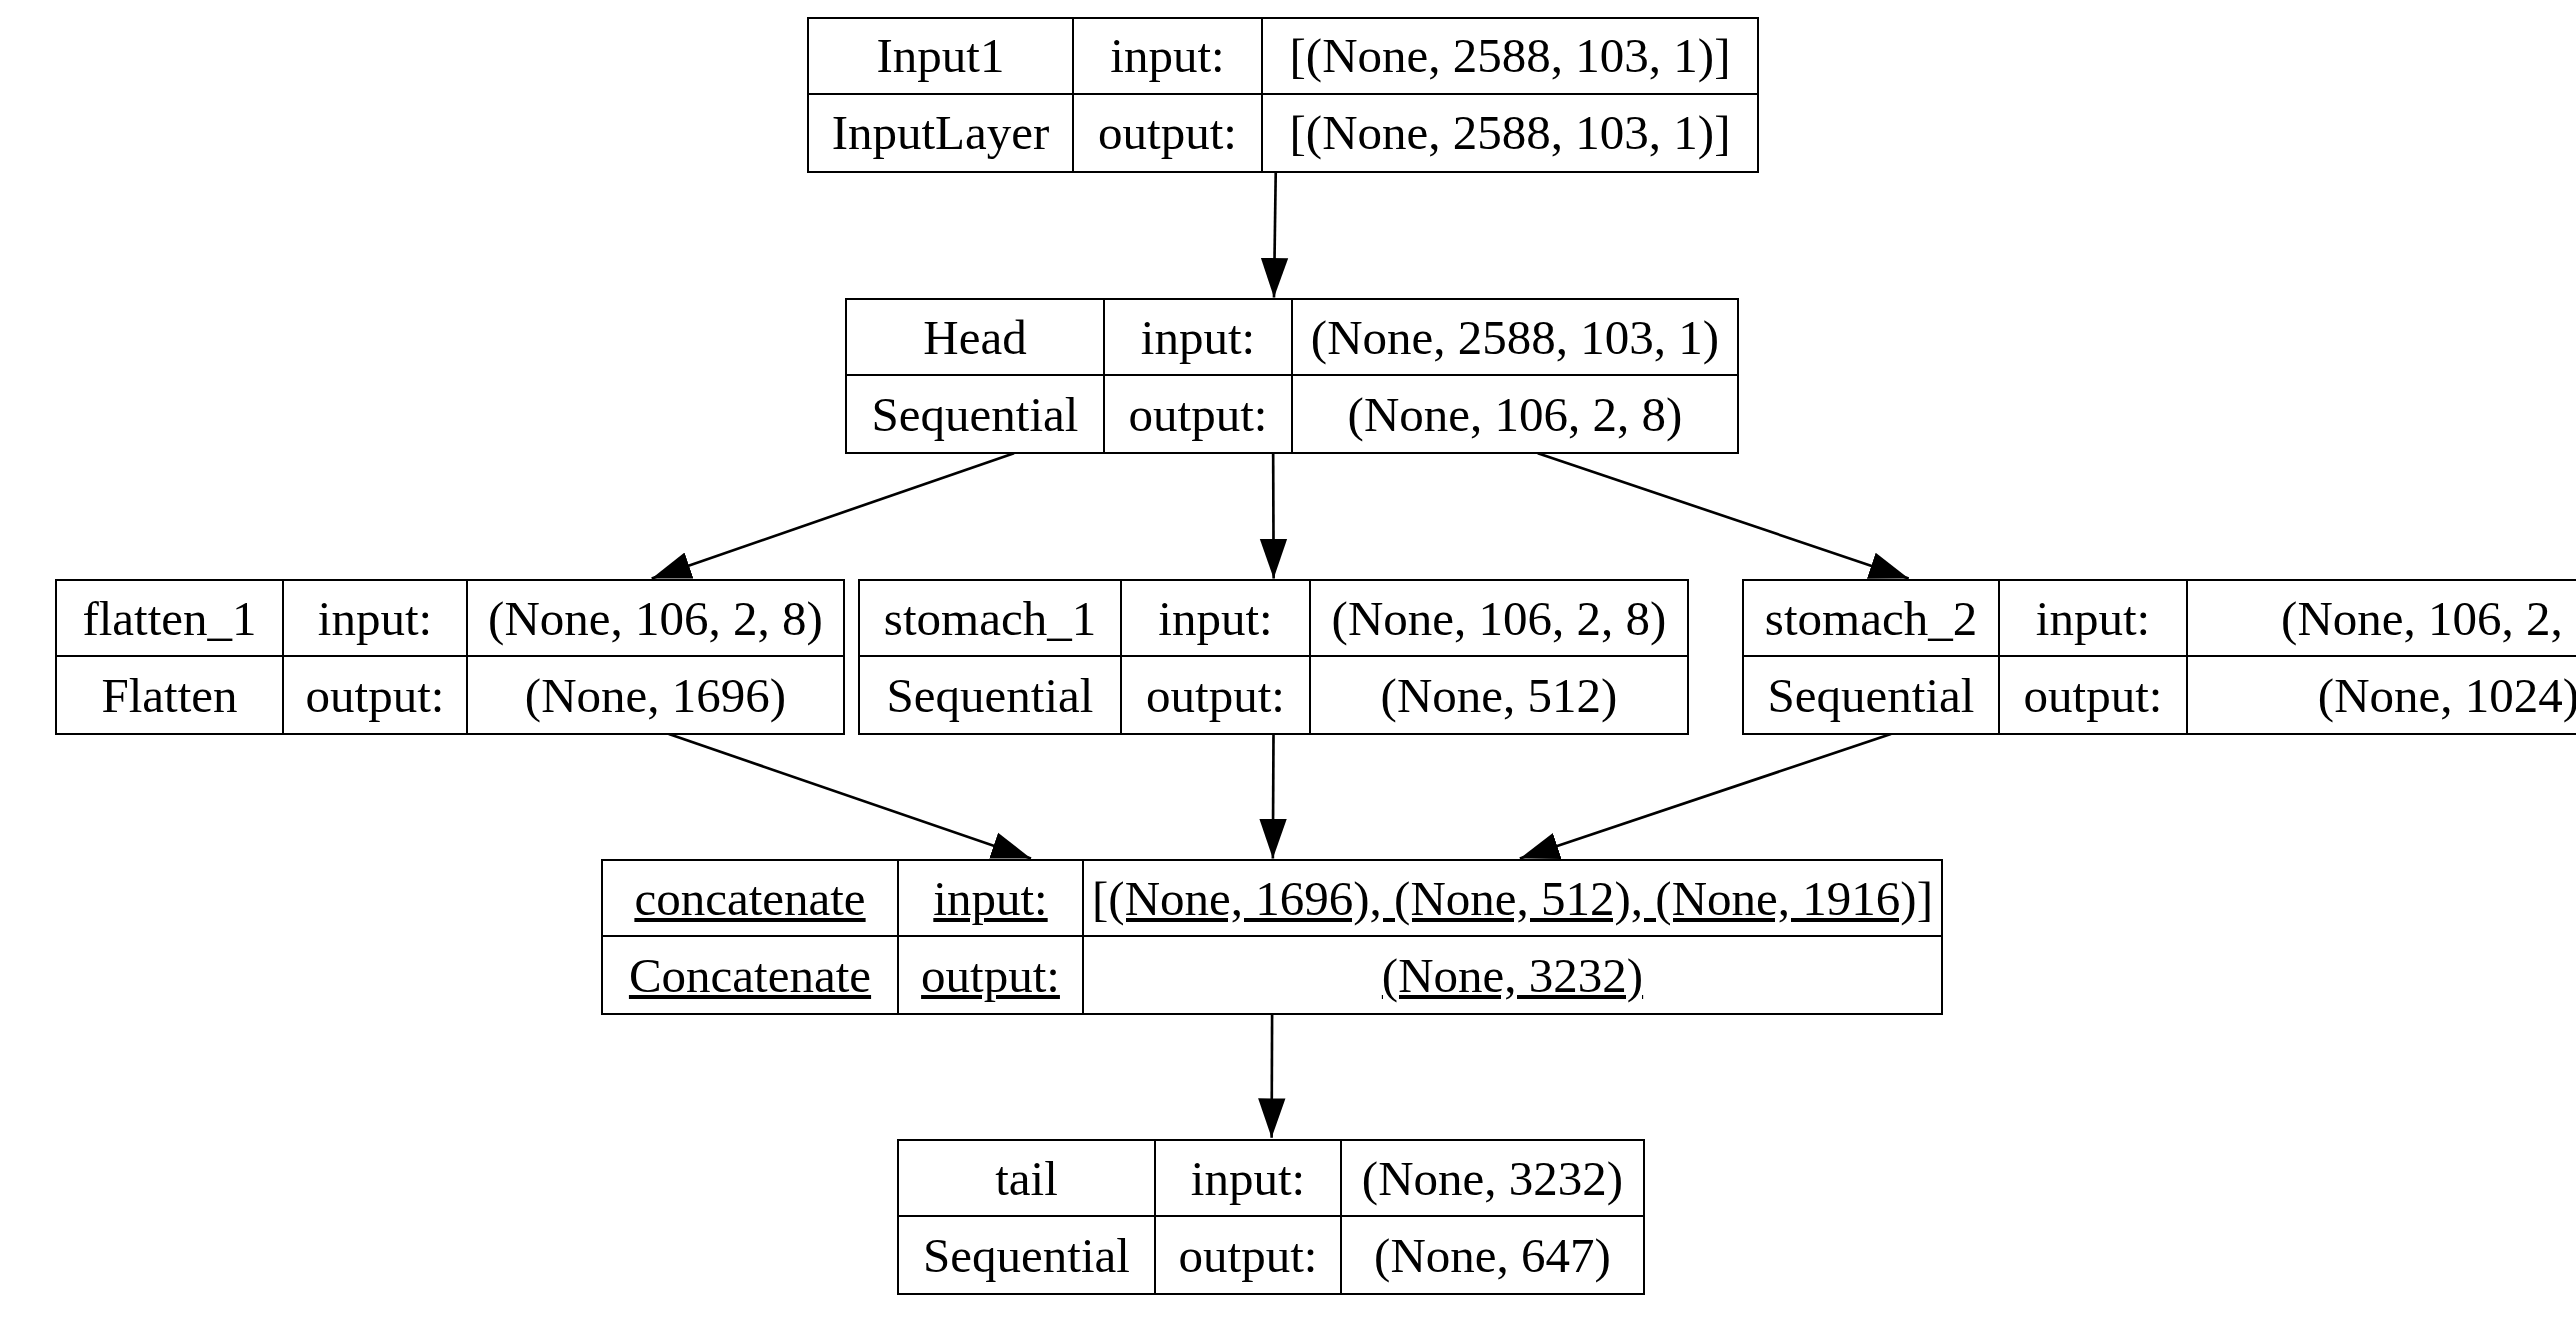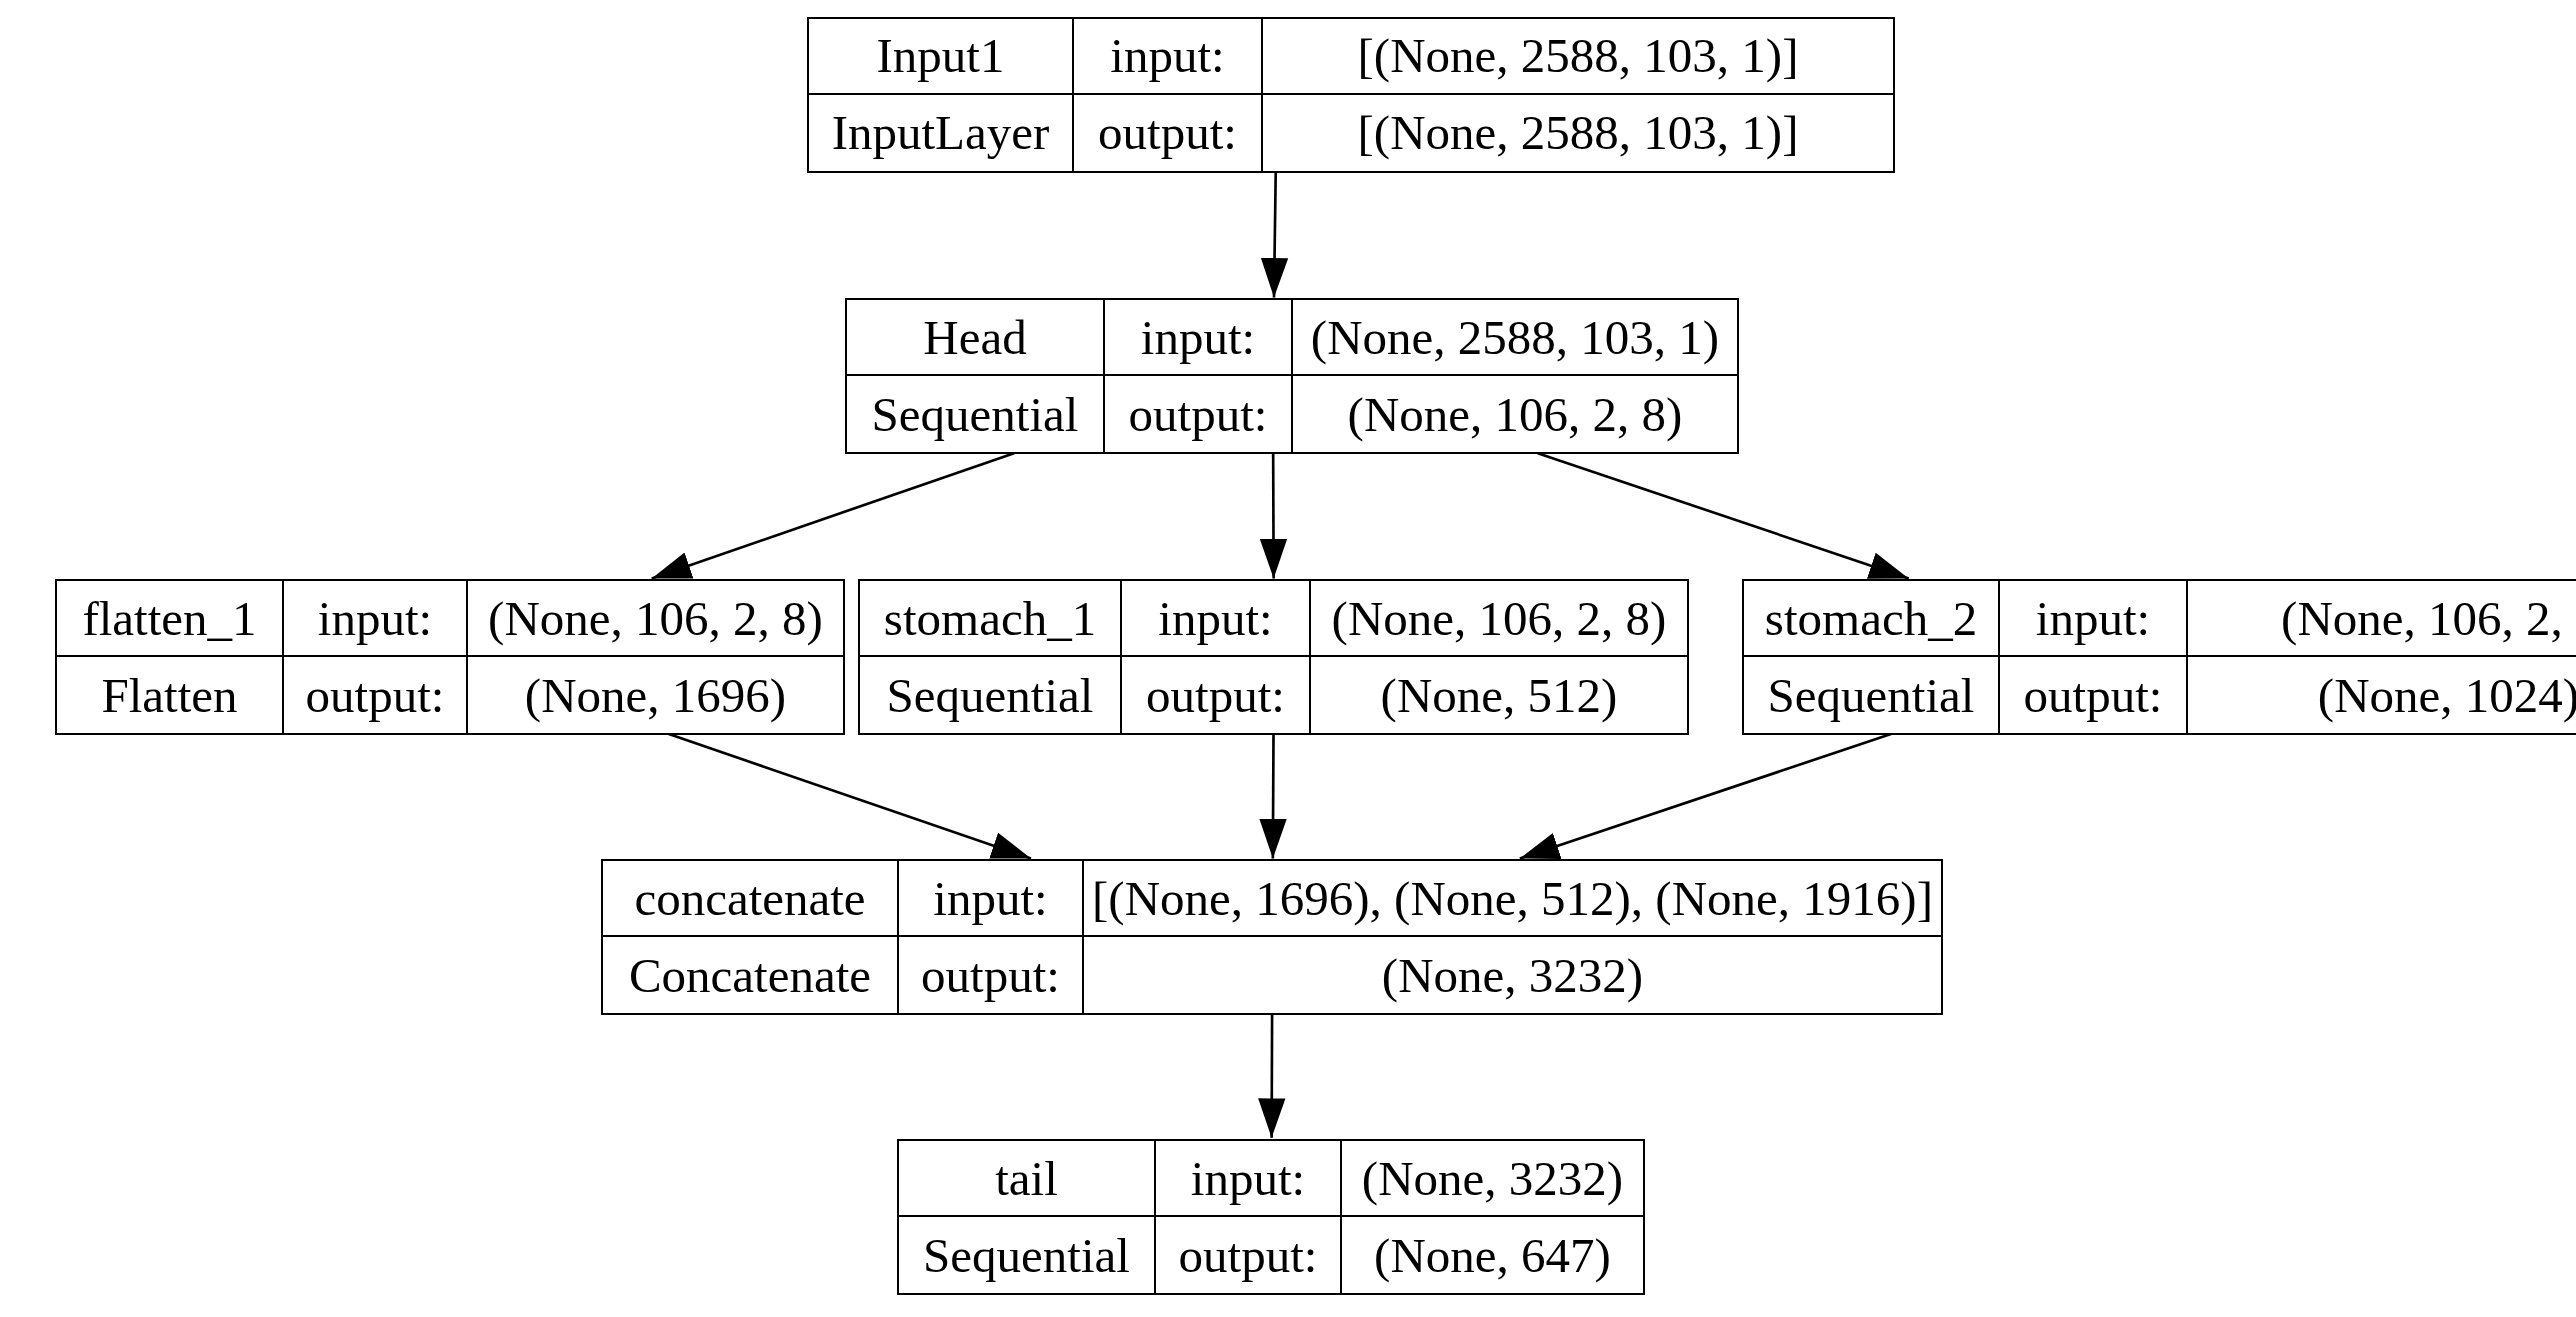--- a/index.html
+++ b/index.html
@@ -38,26 +38,26 @@
     justify-content: center;
     box-sizing: border-box;
     white-space: nowrap;
     overflow: hidden;
     padding: 0 7.6px;
   }
   .br { border-right: 2.3px solid #000000; }
   .bb { border-bottom: 2.3px solid #000000; }
 
   
-  .node-input1      { left: 807px; top: 16.7px;   width: 1088px; grid-template-columns: 265px 189px 1fr; }
+  .node-input1      { left: 807px; top: 16.7px;   width: 952px; grid-template-columns: 265px 189px 1fr; }
   .node-head        { left: 826px; top: 298px;  width: 894px; grid-template-columns: 258px 188px 1fr; margin-left: 19px; }
   .node-flatten_1   { left: 15px;   top: 579px;  width: 790px; grid-template-columns: 227px 184px 1fr; margin-left: 40px; }
   .node-stomach_1   { left: 858px; top: 579px;  width: 831px; grid-template-columns: 262px 189px 1fr; }
   .node-stomach_2   { left: 1742px; top: 579px;  width: 969px; grid-template-columns: 256px 188px 1fr; }
-  .node-concatenate { left: 601px;  top: 859px; width: 1342px; grid-template-columns: 296px 185px 1fr; }
+  .node-concatenate { left: 601px;  top: 859px; width: 1342px; grid-template-columns: 296px 185px 1fr; text-decoration: underline; }
   .node-tail        { left: 897px; top: 1139px; width: 748px;  grid-template-columns: 257px 186px 1fr; }
 </style>
 </head>
 <body>
 
 <div id="canvas">
 
   <svg id="edges" width="2576" height="1317" viewBox="0 0 3393 1735">
     <defs>
       <marker id="arrowhead" markerUnits="userSpaceOnUse" markerWidth="60" markerHeight="42" refX="52" refY="21" orient="auto">

